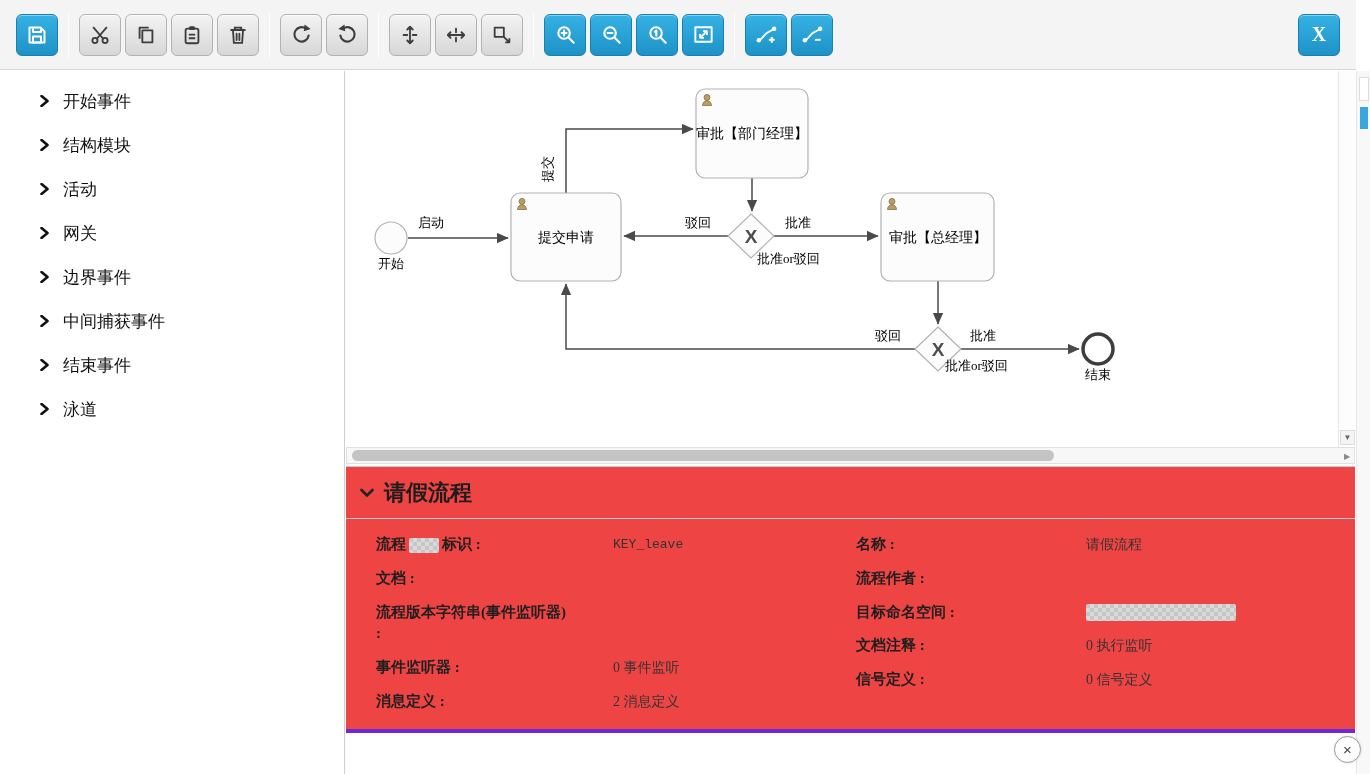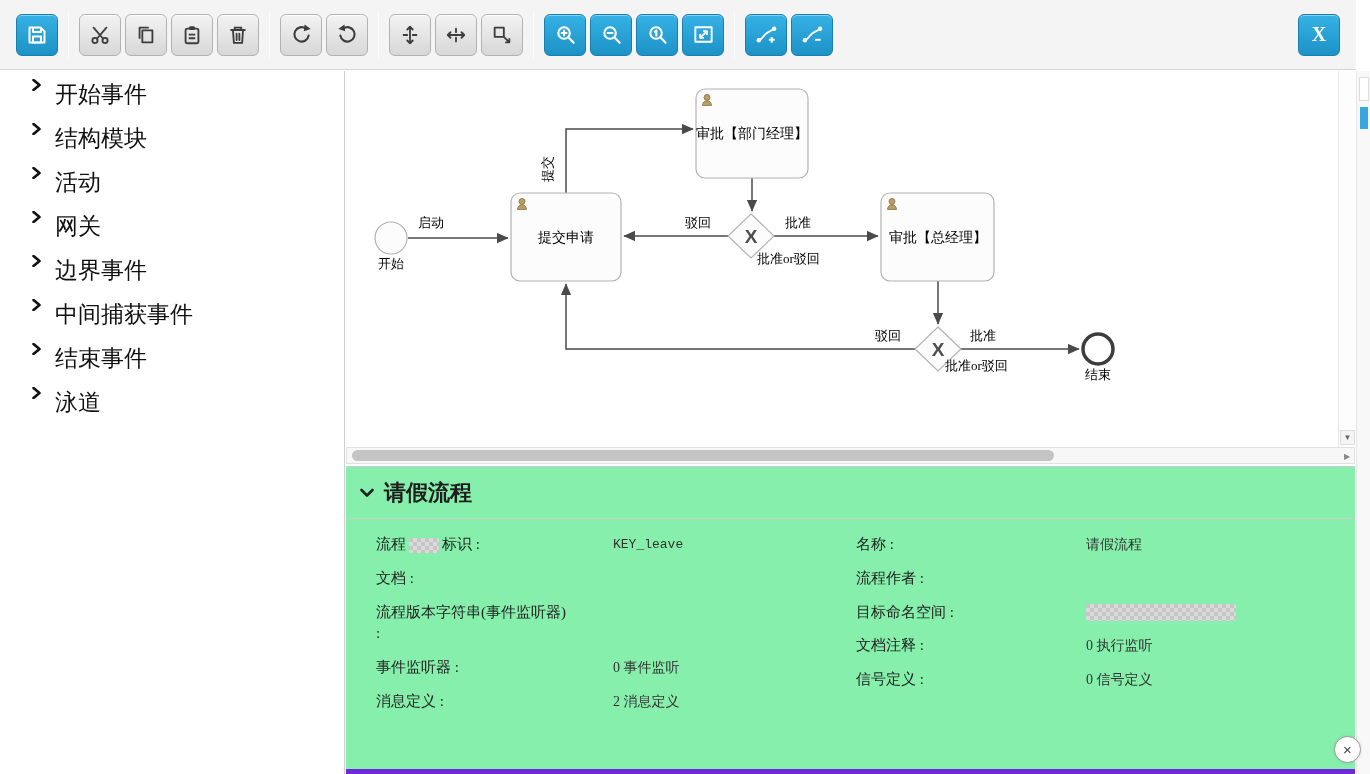--- a/index.html
+++ b/index.html
@@ -15,21 +15,21 @@
     box-shadow:inset 0 1px 0 rgba(255,255,255,.4)}
   .tb-btn.gray{background:linear-gradient(#f3f3f3,#d7d7d7);border:1px solid #b2b2b2;color:#3d3d3d;
     box-shadow:inset 0 1px 0 rgba(255,255,255,.8)}
   .tb-sep{width:1px;height:46px;background:#c7c7c7;border-right:1px solid #fdfdfd;margin:0 10px 0 6px;flex:none}
   .tb-x{margin-left:auto;margin-right:16px;font-weight:bold;font-size:20px;font-family:"Liberation Serif",serif}
   .tb-btn svg{display:block}
 
   
   .sidebar{position:absolute;left:0;top:71px;width:345px;bottom:0;background:#fff;
     border-right:1px solid #cfcfcf;padding-top:8px}
-  .side-item{display:flex;height:44px;padding-left:32px;font-size:23px;color:#101010;cursor:pointer}
+  .side-item{display:flex;align-items:center;height:44px;padding-left:40px;font-size:17px;color:#101010;cursor:pointer}
   .side-item .chev{margin-right:14px;display:flex;flex:none}
 
   
   .canvas{position:absolute;left:346px;top:71px;width:1009px;height:376px;background:#fff;overflow:hidden}
   .diagram{position:absolute;left:0;top:0}
   .edge{stroke:#4a4a4a;stroke-width:1.5;fill:none}
   .node{fill:#fcfcfc;stroke:#b2b2b2;stroke-width:1.2}
   .dlabel{font-family:"Liberation Serif",serif;font-size:13px;fill:#000}
   .tlabel{font-family:"Liberation Serif",serif;font-size:14px;fill:#000}
   .gwx{font-family:"Liberation Sans",sans-serif;font-size:19px;font-weight:bold;fill:#4e4e4e}
@@ -37,29 +37,29 @@
   .vscroll{position:absolute;right:0;top:0;bottom:0;width:17px;border-left:1px solid #e7e7e7;background:#fdfdfd}
   .vscroll .down-btn{position:absolute;left:1px;bottom:2px;width:15px;height:15px;background:#f4f4f4;
     border:1px solid #ddd;color:#666;font-size:8px;display:flex;align-items:center;justify-content:center;cursor:pointer}
 
   .hscroll{position:absolute;left:346px;top:447px;width:1009px;height:17px;background:#f7f7f7;border:1px solid #e1e1e1}
   .hthumb{position:absolute;left:5px;top:2px;width:702px;height:11px;background:#c4c4c4;border-radius:6px;cursor:pointer}
   .hscroll .right-btn{position:absolute;right:1px;top:3px;width:12px;height:10px;color:#888;font-size:8px;
     display:flex;align-items:center;justify-content:center;cursor:pointer}
 
   
-  .props{position:absolute;left:346px;top:466px;width:1009px;height:309px;background:#86efac;
-    border-top:1px solid #ccc;border-bottom:6px solid #6d28d9}
+  .props{position:absolute;left:346px;top:466px;width:1009px;height:267px;background:#ef4444;
+    border-top:1px solid #ccc;border-bottom:4px solid #6d28d9}
   .props-header{height:52px;display:flex;align-items:center;padding-left:14px;border-bottom:1px solid #ccc;cursor:pointer}
   .props-title{font-family:"Liberation Serif",serif;font-weight:bold;font-size:22px;color:#1d1d1d;margin-left:10px}
   .props-body{display:flex;padding:15px 0 0 30px}
   .prop-col{width:480px}
   .prop-col.right{width:auto}
   .prop-row{display:flex;margin-bottom:12px;min-height:21px}
-  .prop-label{width:237px;padding-right:40px;font-weight:normal;font-size:15px;color:#1f1f1f;
+  .prop-label{width:237px;padding-right:40px;font-weight:bold;font-size:15px;color:#1f1f1f;
     font-family:"Liberation Serif",serif;line-height:1.45}
   .prop-col.right .prop-label{width:230px;padding-right:20px}
   .prop-value{font-size:14px;color:#333;font-family:"Liberation Serif",serif;padding-top:2px}
   .mono{font-family:"Liberation Mono",monospace;font-size:13px;padding-top:3px}
   .redact{display:inline-block;background:repeating-conic-gradient(#dadada 0% 25%,#c6c6c6 0% 50%) 0 0/8px 8px;
     vertical-align:middle;border-radius:2px}
   .redact-sm{width:30px;height:15px;margin:0 3px}
   .redact-lg{width:150px;height:17px}
 
   

